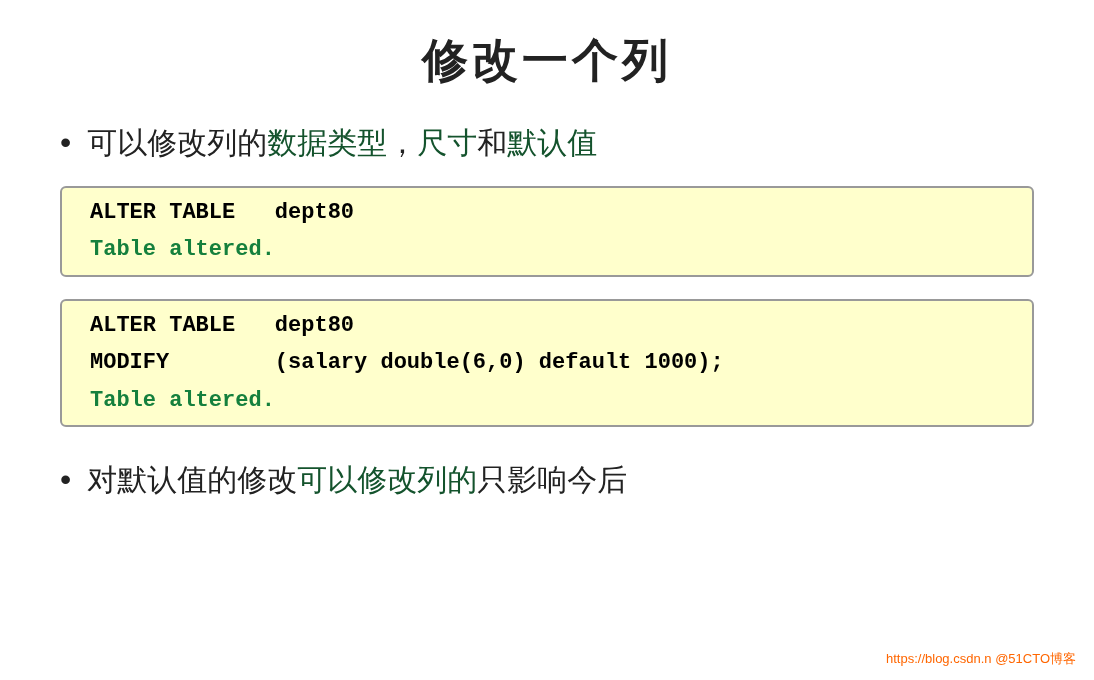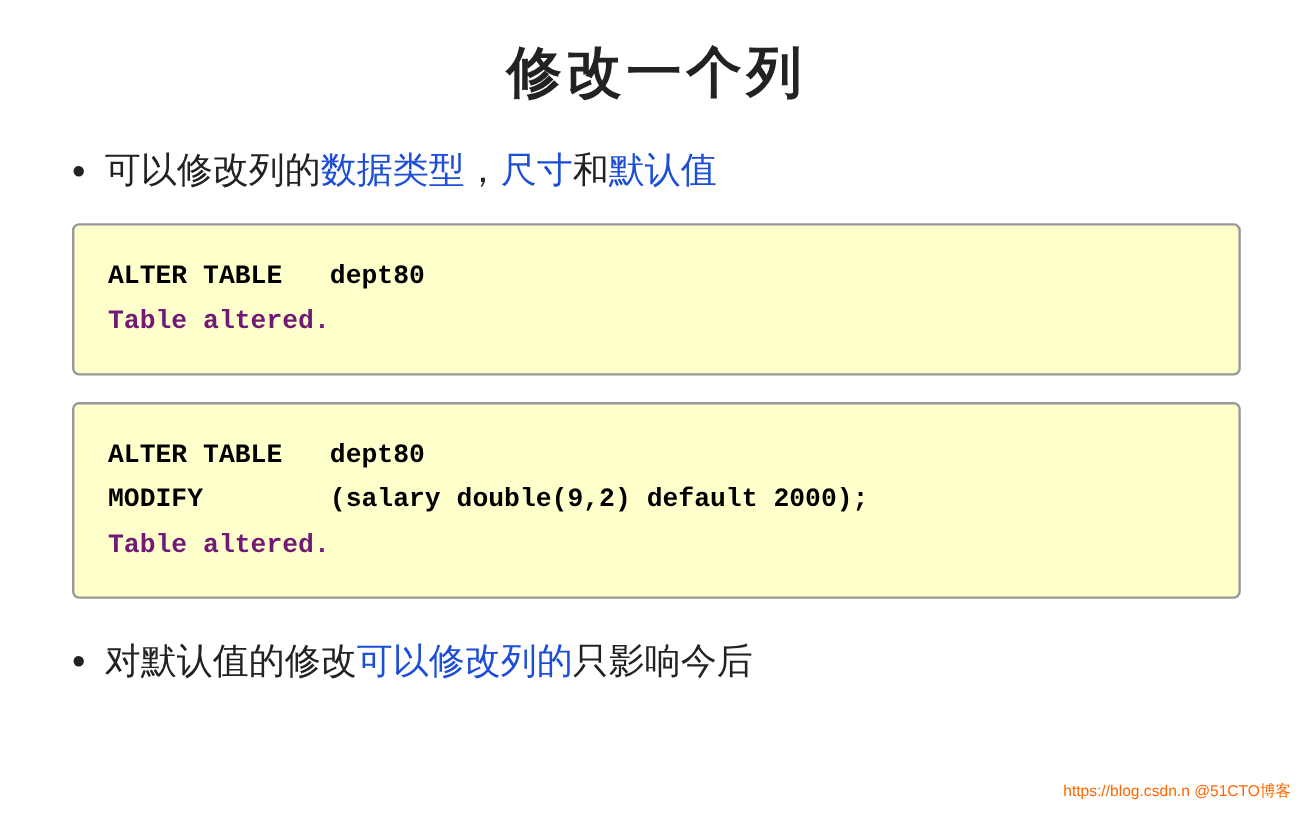--- a/index.html
+++ b/index.html
@@ -51,43 +51,43 @@
       color: #222222;
       flex-shrink: 0;
     }
 
     .bullet-text {
       font-size: 30px;
       line-height: 1.4;
     }
 
     .red-text {
-      color: #1d4ed8;
+      color: #14532d;
     }
 
     .code-block {
       background: #ffffcc;
       border: 2px solid #999999;
       border-radius: 6px;
-      padding: 24px 28px;
+      padding: 6px 28px;
       margin-bottom: 22px;
       margin-left: 0;
       font-family: 'Courier New', Courier, monospace;
     }
 
     .code-line {
       font-size: 22px;
       font-weight: bold;
       color: #000000;
       line-height: 1.7;
       white-space: pre;
     }
 
     .code-line.result {
-      color: #701a75;
+      color: #15803d;
     }
 
     .watermark {
       position: absolute;
       bottom: 12px;
       right: 18px;
       font-size: 13px;
       color: #888888;
       font-family: Arial, sans-serif;
       margin-top: 48px;
@@ -111,21 +111,21 @@
     </span>
   </div>
 
   <div class="code-block">
     <div class="code-line">ALTER TABLE   dept80</div>
     <div class="code-line result">Table altered.</div>
   </div>
 
   <div class="code-block">
     <div class="code-line">ALTER TABLE   dept80</div>
-    <div class="code-line">MODIFY        (salary double(9,2) default 2000);</div>
+    <div class="code-line">MODIFY        (salary double(6,0) default 1000);</div>
     <div class="code-line result">Table altered.</div>
   </div>
 
   <div class="bullet-item" style="margin-top: 10px;">
     <span class="bullet-dot">•</span>
     <span class="bullet-text">
       <span>对默认值的修改</span><span class="red-text">可以修改列的</span><span>只影响今后</span>
     </span>
   </div>
 

